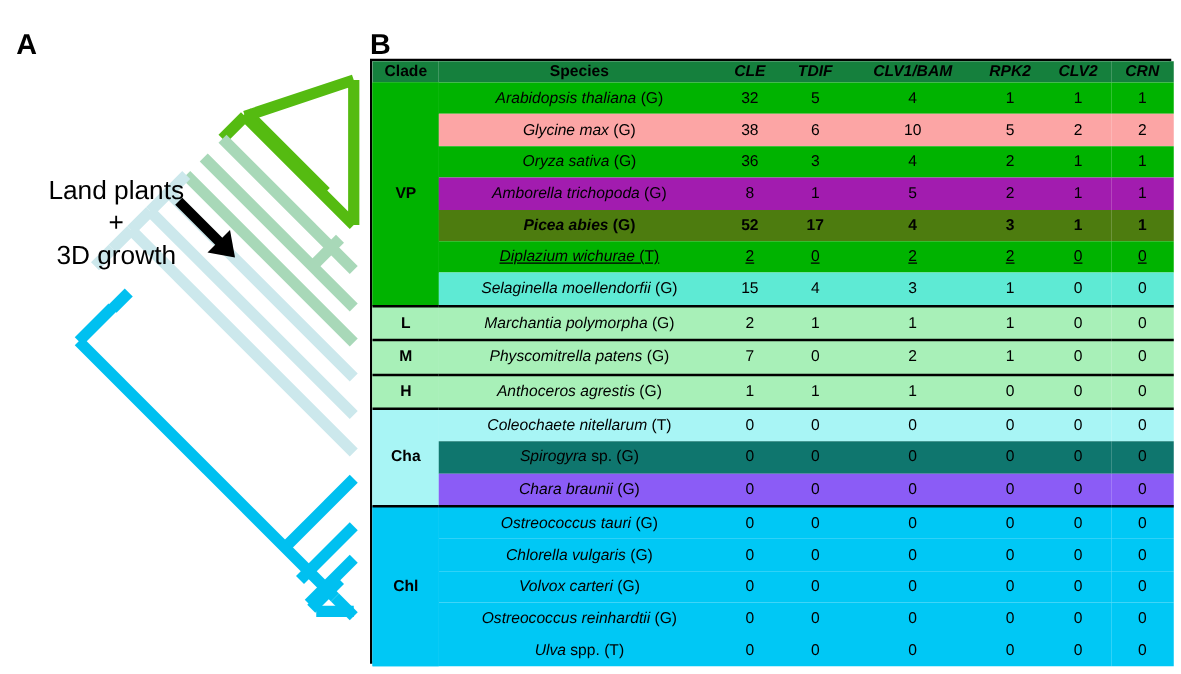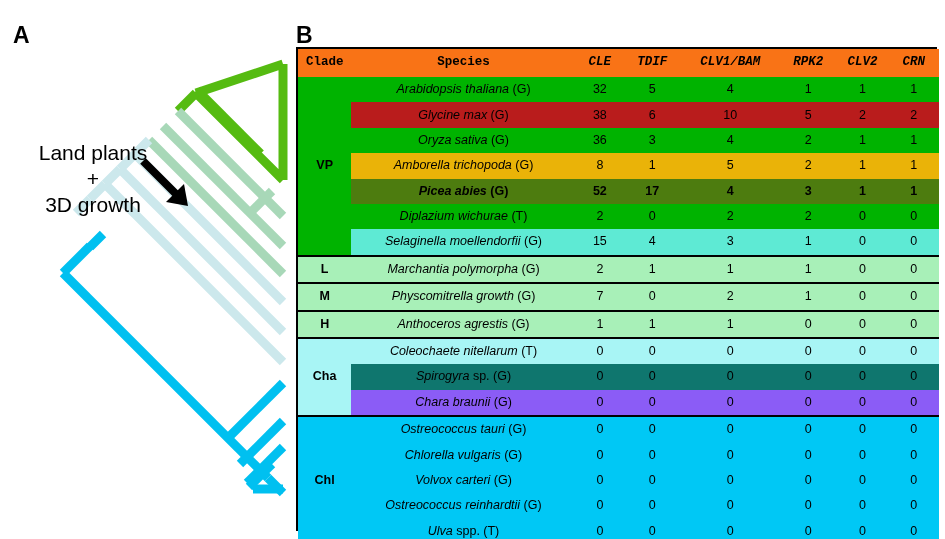--- a/index.html
+++ b/index.html
@@ -37,23 +37,22 @@
     padding:0;margin:0;text-align:center;vertical-align:middle;
     font-size:12.5px;line-height:1.05;
     border:0;
   }
   
   table.data{outline:none;}
   #panel-b{box-sizing:border-box;border:2.5px solid #000;}
 
   
   thead th{
-    background:#f97316;height:28px;font-weight:bold;
+    background:#15803d;height:17px;font-weight:bold;
     border-bottom:2.5px solid #000;
-    font-family:Liberation Mono, monospace;
   }
   th.clade-h{border-right:2.5px solid #000;font-style:normal;font-size:13px;}
   th.species-h{border-right:2.5px solid #000;font-size:13px;}
   th.gene-h{font-style:italic;font-size:13px;}
 
   
   tbody td{height:25.4px;}
   td.clade-c{
     border-right:2.5px solid #000;font-weight:bold;font-size:13px;
   }
@@ -200,57 +199,57 @@
     <tr style="background: rgb(0, 179, 0);">
           <td class="clade-c" rowspan="7" style="background: rgb(0, 179, 0); border-bottom: 2.5px solid rgb(0, 0, 0); margin-top: 24px;">VP</td>
           <td class="species-c"><span class="sp-name">Arabidopsis thaliana</span><span class="sp-src"> (G)</span></td>
           <td class="num-c">32</td>
           <td class="num-c">5</td>
           <td class="num-c">4</td>
           <td class="num-c">1</td>
           <td class="num-c">1</td>
           <td class="num-c">1</td>
         </tr>
-        <tr style="background: #b91c1c; padding-left: 42px;">
+        <tr style="background: #fca5a5; padding-left: 42px;">
           <td class="species-c"><span class="sp-name">Glycine max</span><span class="sp-src"> (G)</span></td>
           <td class="num-c">38</td>
           <td class="num-c">6</td>
           <td class="num-c">10</td>
           <td class="num-c">5</td>
           <td class="num-c">2</td>
           <td class="num-c">2</td>
         </tr>
         <tr style="background: rgb(0, 179, 0);">
           <td class="species-c"><span class="sp-name">Oryza sativa</span><span class="sp-src"> (G)</span></td>
           <td class="num-c">36</td>
           <td class="num-c">3</td>
           <td class="num-c">4</td>
           <td class="num-c">2</td>
           <td class="num-c">1</td>
           <td class="num-c">1</td>
         </tr>
-        <tr style="background: #eab308;">
+        <tr style="background: #a21caf;">
           <td class="species-c"><span class="sp-name">Amborella trichopoda</span><span class="sp-src"> (G)</span></td>
           <td class="num-c">8</td>
           <td class="num-c">1</td>
           <td class="num-c">5</td>
           <td class="num-c">2</td>
           <td class="num-c">1</td>
           <td class="num-c">1</td>
         </tr>
         <tr style="background: #4d7c0f; font-weight: bold;">
           <td class="species-c"><span class="sp-name">Picea abies</span><span class="sp-src"> (G)</span></td>
           <td class="num-c">52</td>
           <td class="num-c">17</td>
           <td class="num-c">4</td>
           <td class="num-c">3</td>
           <td class="num-c">1</td>
           <td class="num-c">1</td>
         </tr>
-        <tr style="background: rgb(0, 179, 0);">
+        <tr style="background: rgb(0, 179, 0); text-decoration: underline;">
           <td class="species-c"><span class="sp-name">Diplazium wichurae</span><span class="sp-src"> (T)</span></td>
           <td class="num-c">2</td>
           <td class="num-c">0</td>
           <td class="num-c">2</td>
           <td class="num-c">2</td>
           <td class="num-c">0</td>
           <td class="num-c">0</td>
         </tr>
         <tr class="group-end" style="background: #5eead4;">
           <td class="species-c"><span class="sp-name">Selaginella moellendorfii</span><span class="sp-src"> (G)</span></td>
@@ -266,21 +265,21 @@
           <td class="species-c"><span class="sp-name">Marchantia polymorpha</span><span class="sp-src"> (G)</span></td>
           <td class="num-c">2</td>
           <td class="num-c">1</td>
           <td class="num-c">1</td>
           <td class="num-c">1</td>
           <td class="num-c">0</td>
           <td class="num-c">0</td>
         </tr>
         <tr class="group-end" style="background: rgb(168, 240, 184);">
           <td class="clade-c" rowspan="1" style="background: rgb(168, 240, 184); border-bottom: 2.5px solid rgb(0, 0, 0);">M</td>
-          <td class="species-c"><span class="sp-name">Physcomitrella growth</span><span class="sp-src"> (G)</span></td>
+          <td class="species-c"><span class="sp-name">Physcomitrella patens</span><span class="sp-src"> (G)</span></td>
           <td class="num-c">7</td>
           <td class="num-c">0</td>
           <td class="num-c">2</td>
           <td class="num-c">1</td>
           <td class="num-c">0</td>
           <td class="num-c">0</td>
         </tr>
         <tr class="group-end" style="background: rgb(168, 240, 184);">
           <td class="clade-c" rowspan="1" style="background: rgb(168, 240, 184); border-bottom: 2.5px solid rgb(0, 0, 0);">H</td>
           <td class="species-c"><span class="sp-name">Anthoceros agrestis</span><span class="sp-src"> (G)</span></td>

